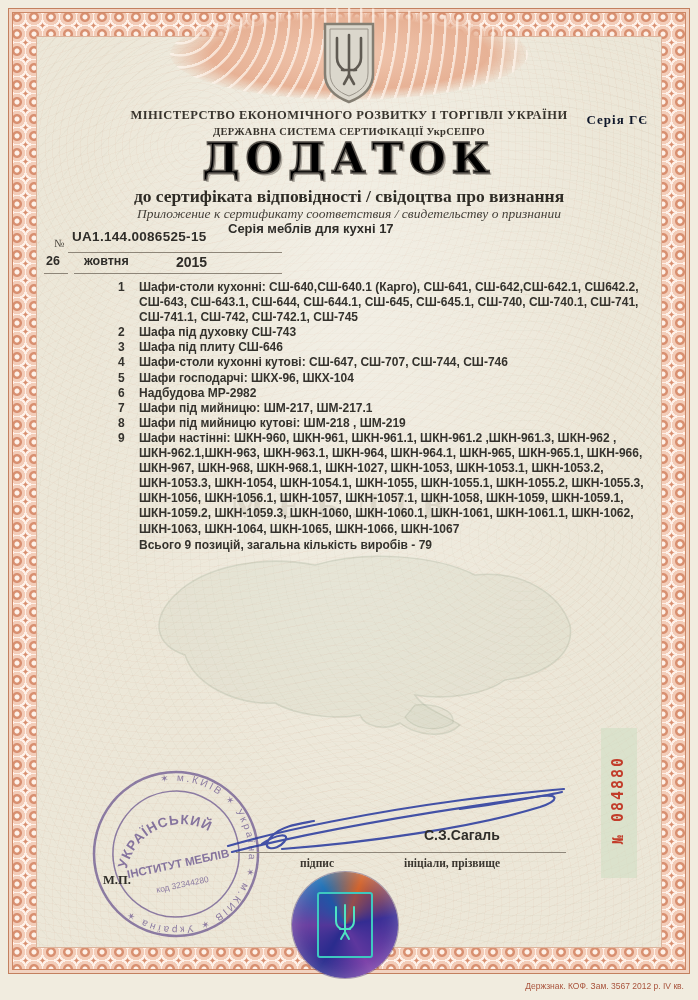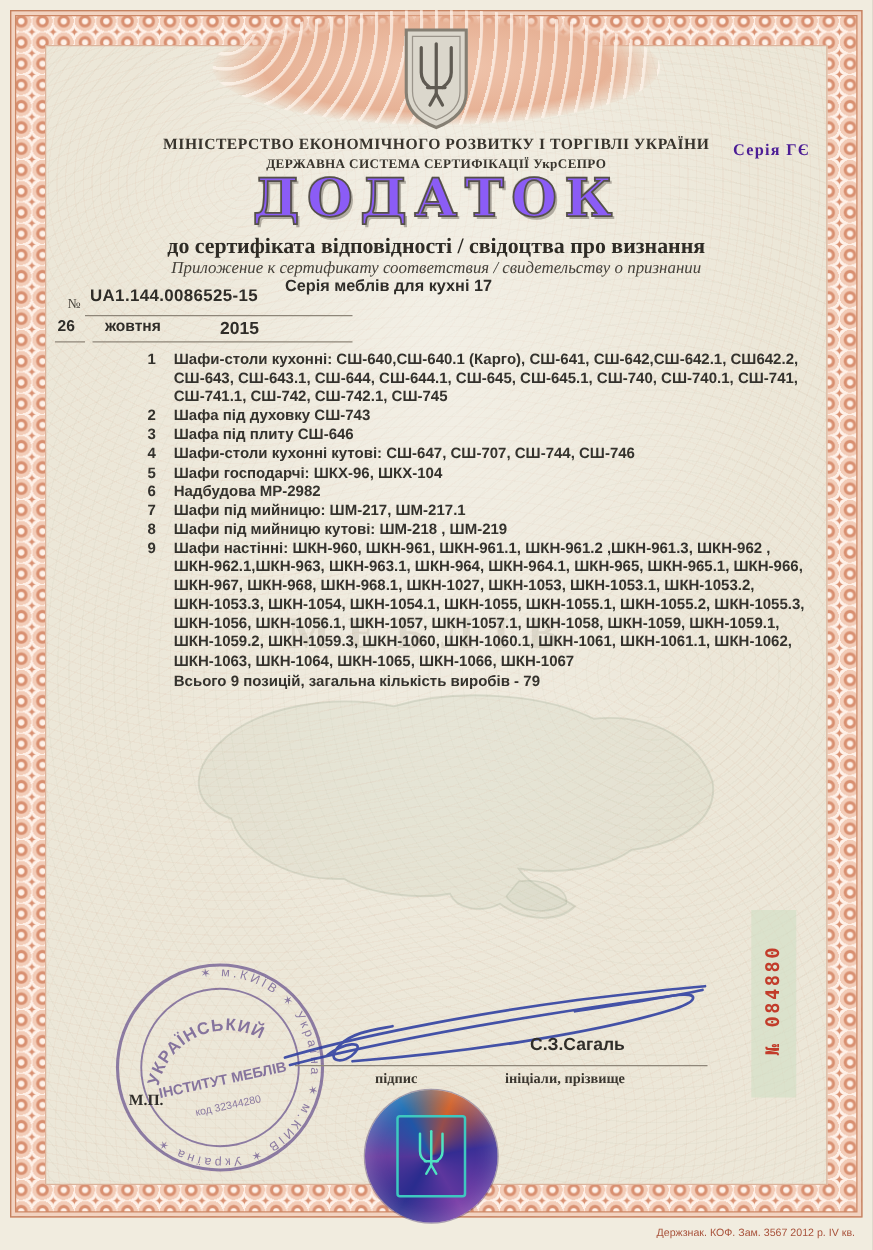--- a/index.html
+++ b/index.html
@@ -28,24 +28,24 @@
     background:
       repeating-radial-gradient(circle at 10px 10px, rgba(255,246,238,.7) 0 2px, rgba(0,0,0,0) 3px 12px),
       radial-gradient(ellipse at center, #f0c6ae 0%, #e7b296 55%, rgba(231,178,150,0) 72%);}
   .crest{position:absolute;left:320px;top:20px;}
 
   .ministry{position:absolute;left:40px;right:40px;top:108px;text-align:center;
     font-family:"Liberation Serif",serif;font-weight:bold;font-size:12.5px;letter-spacing:.4px;color:#38342d;}
   .system{position:absolute;left:40px;right:40px;top:126px;text-align:center;
     font-family:"Liberation Serif",serif;font-weight:bold;font-size:10.5px;letter-spacing:.3px;color:#38342d;}
   .series-ge{position:absolute;right:50px;top:112px;font-family:"Liberation Serif",serif;
-    font-weight:bold;font-size:13px;color:#4c1d95;letter-spacing:1px;}
+    font-weight:bold;font-size:13px;color:#0f172a;letter-spacing:1px;}
   .doc-title{position:absolute;left:0;right:0;top:134px;text-align:center;
     font-family:"DejaVu Serif",serif;font-weight:bold;font-size:42px;letter-spacing:6px;
-    color:#8b5cf6;-webkit-text-stroke:1.4px #55504a;
+    color:#000000;-webkit-text-stroke:1.4px #55504a;
     text-shadow:2px 2px 0 rgba(100,94,84,.45), -1px -1px 0 rgba(120,114,104,.25);}
   .sub-ua{position:absolute;left:0;right:0;top:186px;text-align:center;
     font-family:"Liberation Serif",serif;font-weight:bold;font-size:17.5px;color:#2e2b25;}
   .sub-ru{position:absolute;left:0;right:0;top:206px;text-align:center;
     font-family:"Liberation Serif",serif;font-style:italic;font-size:13.5px;color:#45413a;}
 
   .prod-series{position:absolute;left:228px;top:221px;font-weight:bold;font-size:13px;}
   .no-sign{position:absolute;left:54px;top:237px;font-family:"Liberation Serif",serif;font-size:11px;color:#4a453d;}
   .cert-no{position:absolute;left:72px;top:229px;font-weight:bold;font-size:13.5px;letter-spacing:.3px;}
   .rule{position:absolute;border-top:1px solid #8e8679;height:0;}

